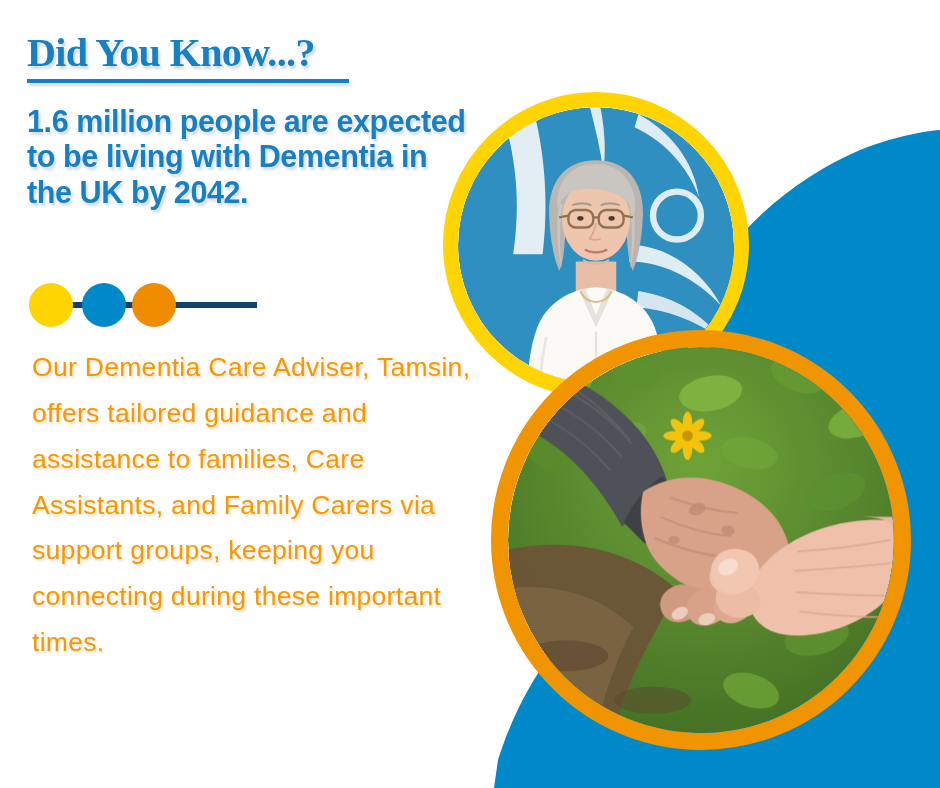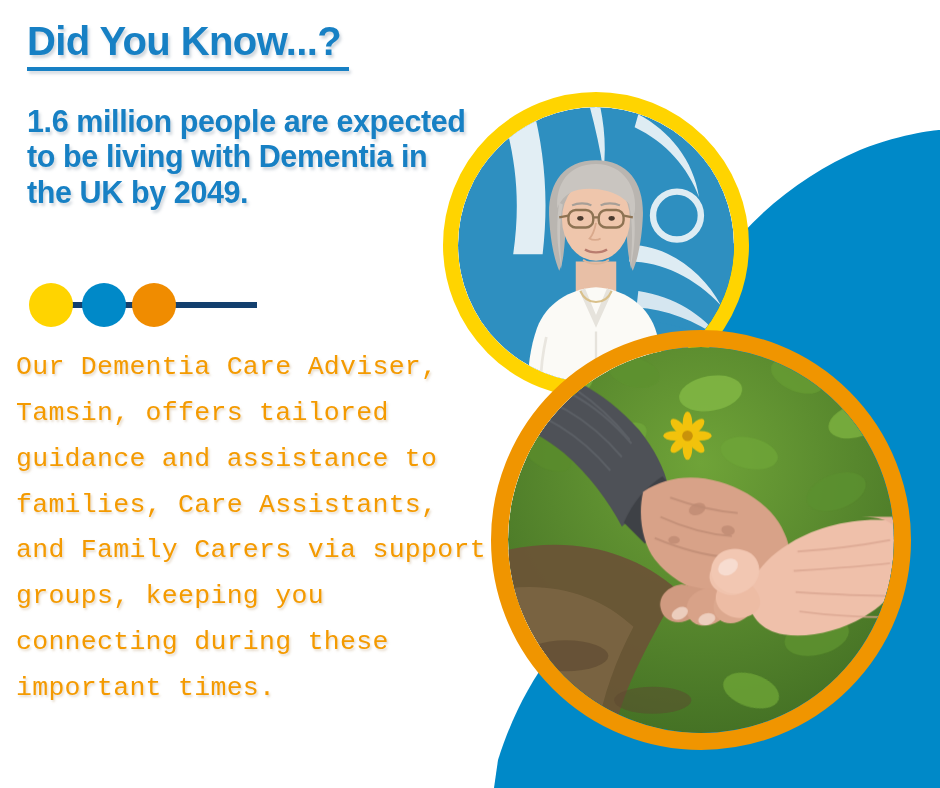--- a/index.html
+++ b/index.html
@@ -25,22 +25,23 @@
     inset: 0;
     width: 940px;
     height: 788px;
     pointer-events: none;
   }
 
   
   .headline-wrap {
     position: absolute;
     left: 27px;
-    top: 20px;
+    top: 32px;
     z-index: 20;
+    font-family: Liberation Serif, serif;
   }
   .headline {
     font-size: 40px;
     font-weight: bold;
     color: #1780C4;
     letter-spacing: -0.6px;
     line-height: 1.05;
     text-shadow: 2px 3px 3px rgba(120,140,160,0.35);
     margin: 0;
   }
@@ -73,25 +74,25 @@
     left: 28px;
     top: 282px;
     width: 240px;
     height: 46px;
     z-index: 20;
   }
 
   
   .script-text {
     position: absolute;
-    left: 16px;
+    left: 32px;
     top: 345px;
     width: 470px;
     z-index: 20;
-    font-family: Liberation Mono, monospace;
+    font-family: Liberation Sans, sans-serif;
     font-size: 26.5px;
     line-height: 1.73;
     color: #F49A00;
     text-shadow: 1.5px 2px 2.5px rgba(190,160,120,0.40);
     margin: 0;
     letter-spacing: 0.3px;
   }
 
   
   .logo {
@@ -147,21 +148,21 @@
     <path fill="#0089C8" d="M940 130 C940 130 905 132 860 150 C790 180 718 240 680 330 C640 425 640 560 700 690 L700 788 L940 788 Z"></path>
 
     <path fill="#0089C8" d="M494 788 L498 760 C520 690 560 630 610 602 L700 690 L700 788 Z"></path>
   </svg>
 
   <div class="headline-wrap">
     <h1 class="headline">Did You Know...?</h1>
     <div class="headline-rule"></div>
   </div>
 
-  <p class="stat-text">1.6 million people are expected to be living with Dementia in the UK by 2049.</p>
+  <p class="stat-text">1.6 million people are expected to be living with Dementia in the UK by 2042.</p>
 
   <svg class="divider" viewBox="0 0 240 46" aria-hidden="true">
     <rect x="22" y="20" width="207" height="6" fill="#13406E"></rect>
     <circle cx="23" cy="23" r="22" fill="#FFD400"></circle>
     <circle cx="76" cy="23" r="22" fill="#0089C8"></circle>
     <circle cx="126" cy="23" r="22" fill="#F08C00"></circle>
   </svg>
 
   <p class="script-text">Our Dementia Care Adviser, Tamsin, offers tailored guidance and assistance to families, Care Assistants, and Family Carers via support groups, keeping you connecting during these important times.</p>
 

